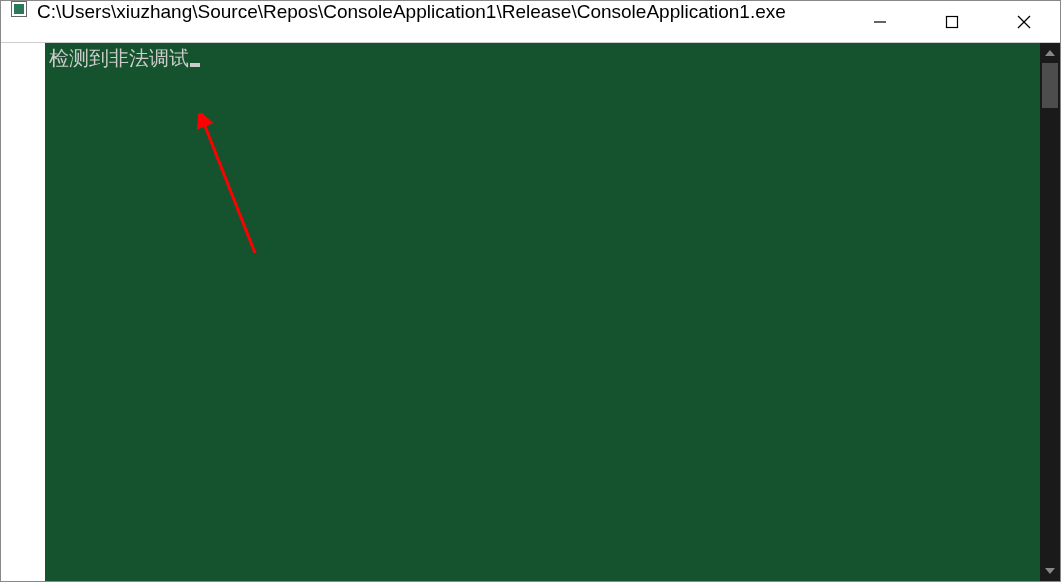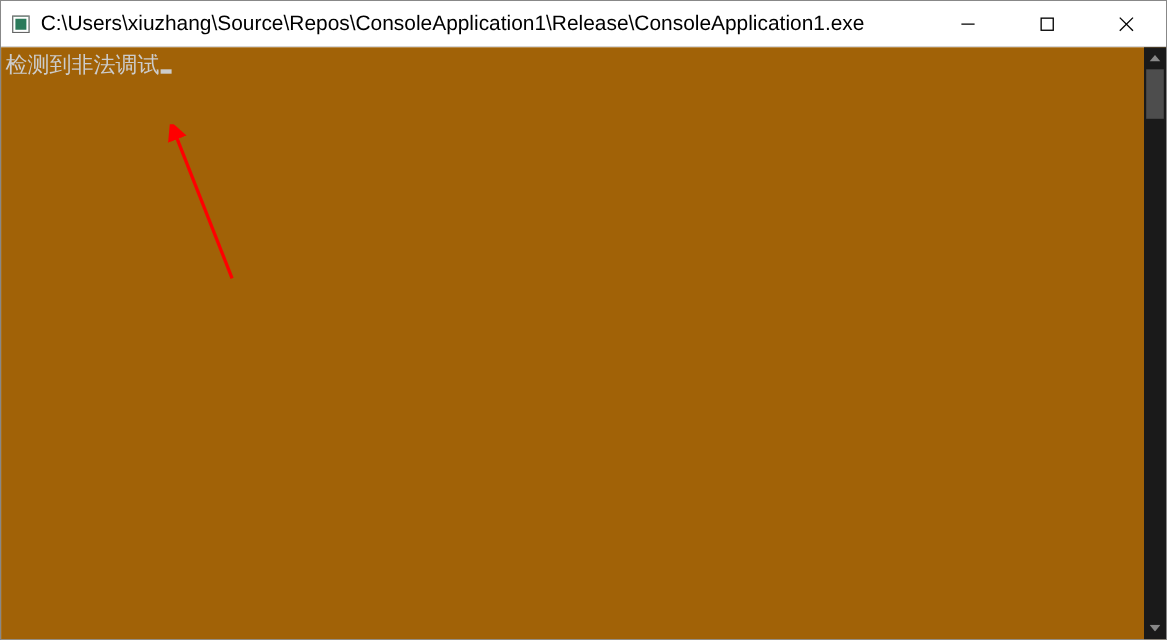--- a/index.html
+++ b/index.html
@@ -18,21 +18,20 @@
       width: 100%;
       height: 100%;
       border: 1px solid #888;
       display: flex;
       flex-direction: column;
     }
     .titlebar {
       height: 42px;
       background: #fff;
       display: flex;
-      align-items: center;
       border-bottom: 1px solid #ccc;
     }
     .app-icon {
       width: 16px;
       height: 16px;
       margin-left: 10px;
       margin-right: 10px;
       border: 1px solid #666;
       background: linear-gradient(135deg, #2a7a5a 0%, #2a7a5a 100%);
       box-shadow: inset 0 0 0 2px #fff;
@@ -52,23 +51,24 @@
       width: 72px;
       height: 100%;
       display: flex;
       align-items: center;
       justify-content: center;
       cursor: pointer;
       color: #000;
     }
     .console-area {
       flex: 1;
-      background: #a16207;
+      background: #14532d;
       display: flex;
       position: relative;
+      margin-left: 44px;
     }
     .console-content {
       flex: 1;
       padding: 2px 4px;
       color: #ccc;
       font-family: "NSimSun", "SimSun", "Consolas", monospace;
       font-size: 20px;
       position: relative;
     }
     .console-line {

